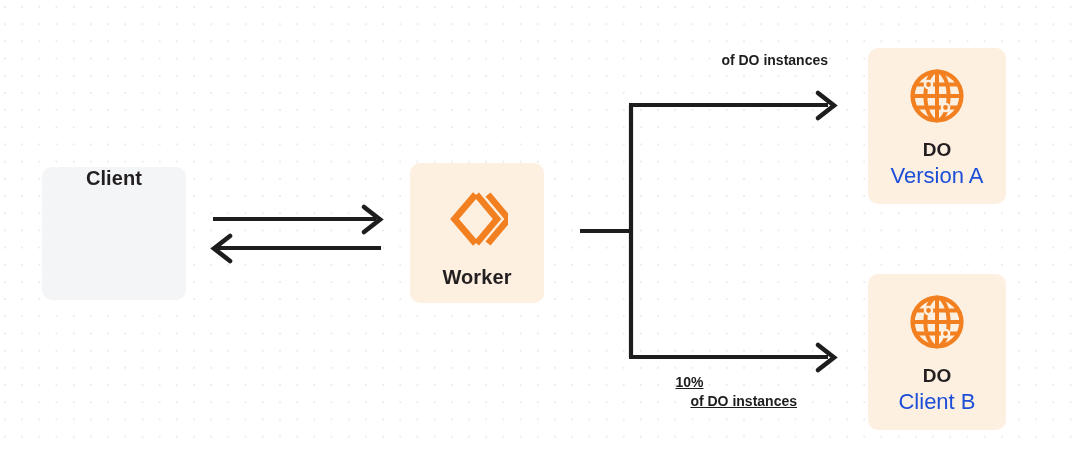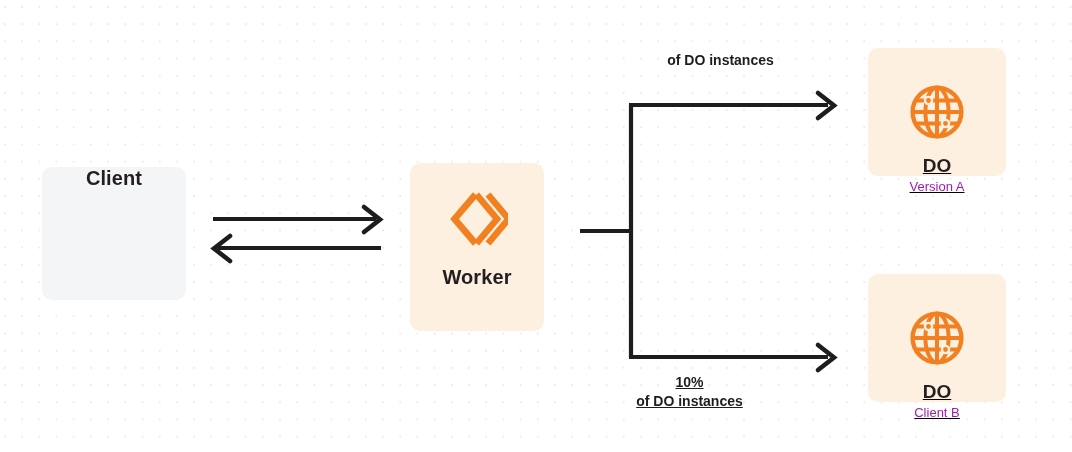--- a/index.html
+++ b/index.html
@@ -44,48 +44,47 @@
   }
   .node-title-dark {
     font-size: 20px;
     font-weight: bold;
     color: #231f20;
     letter-spacing: 0.1px;
   }
 
   #node-worker {
     left: 410px; top: 163px;
-    width: 134px; height: 168px;
+    width: 134px; height: 140px;
     background: #fdf0e1;
     justify-content: flex-start;
     padding-top: 27px;
   }
   #node-worker .node-title-dark { margin-top: 18px; }
 
   .node-do {
-    width: 138px; height: 128px;
+    width: 138px; height: 156px;
     background: #fdf0e1;
     justify-content: flex-start;
-    padding-top: 36px;
-    text-decoration: underline;
+    padding-top: 20px;
   }
   #node-do-a { left: 868px; top: 48px; }
   #node-do-b { left: 868px; top: 274px; }
 
   .do-label {
     font-size: 19px;
     font-weight: bold;
     color: #231f20;
     margin-top: 15px;
     line-height: 1.18;
   }
   .do-sublabel {
-    font-size: 13px;
+    font-size: 22px;
     font-weight: normal;
-    color: #a21caf;
+    color: #1d4ed8;
     margin-top: 2px;
     line-height: 1.2;
   }
 
   .icon-wrap { display: block; line-height: 0; }
 
   
   #connector-layer {
     position: absolute;
     left: 0; top: 0;
@@ -103,21 +102,21 @@
     line-height: 1.38;
     white-space: nowrap;
   }
   #edge-label-top {
     left: 613px; top: 51px; width: 215px;
   }
   #edge-label-bottom {
     left: 582px; top: 373px; width: 215px; text-decoration: underline;
   }
   .edge-label .pct { display: block; }
-  .edge-label .desc { display: block; }
+  .edge-label .desc { display: block; text-align: right; }
 </style>
 </head>
 <body>
 
 <div id="diagram-canvas">
 
   <svg id="connector-layer" viewBox="0 0 1072 452" width="1072" height="452">
 
     <g>
       <line x1="213" y1="219" x2="376" y2="219" stroke="#1d1d1d" stroke-width="4.2" stroke-linecap="butt"></line>

